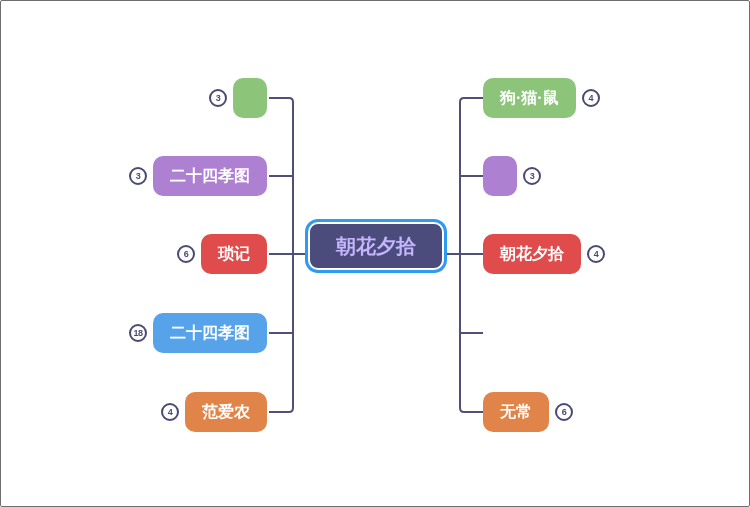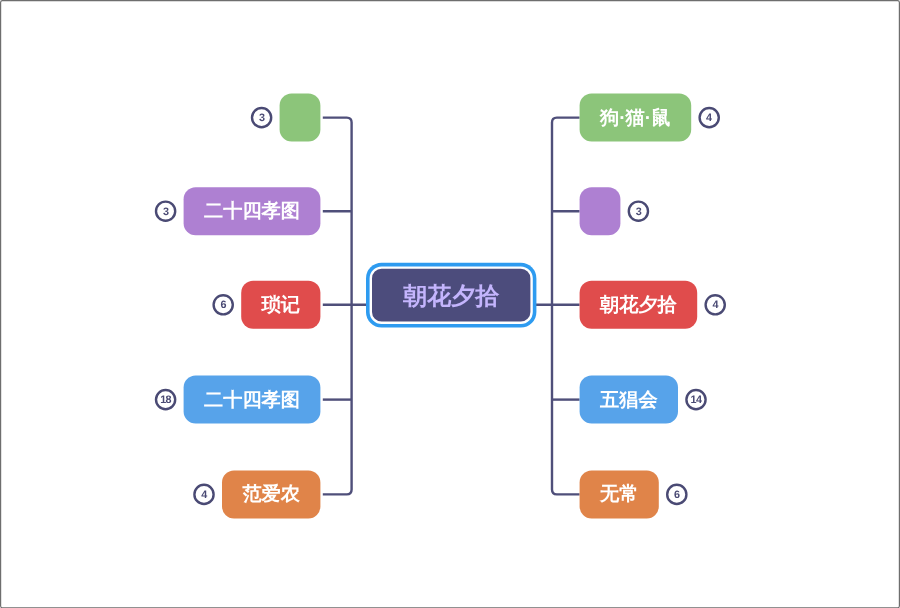--- a/index.html
+++ b/index.html
@@ -141,22 +141,18 @@
     <span>狗·猫·鼠</span>
     <span class="badge">4</span>
   </div>
   <div class="branch right-col r2 c-purple">
     <span class="badge">3</span>
   </div>
   <div class="branch right-col r3 c-red">
     <span>朝花夕拾</span>
     <span class="badge">4</span>
   </div>
-  <div class="branch right-col r4 c-blue">
-    <span>五猖会</span>
-    <span class="badge">14</span>
-  </div>
   <div class="branch right-col r5 c-orange">
     <span>无常</span>
     <span class="badge">6</span>
   </div>
 
 </div>
 
 </body></html>

